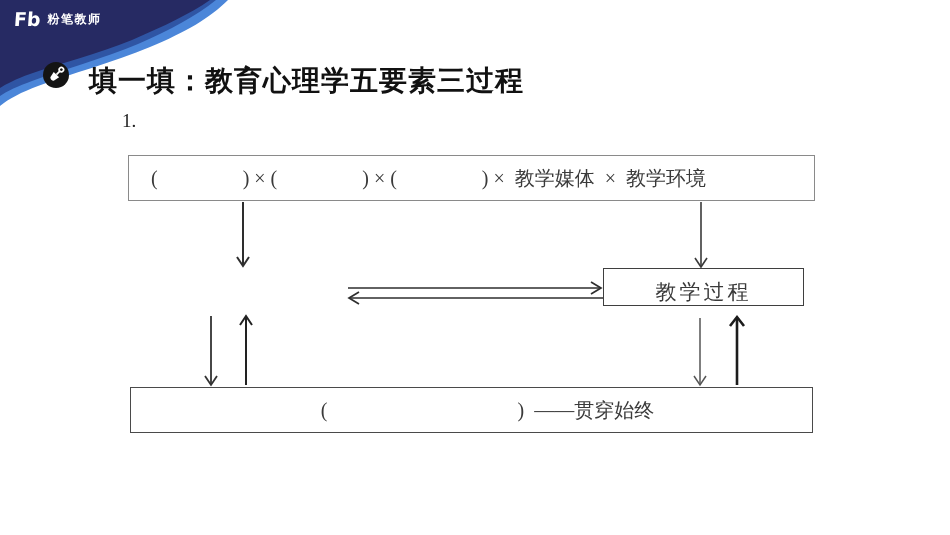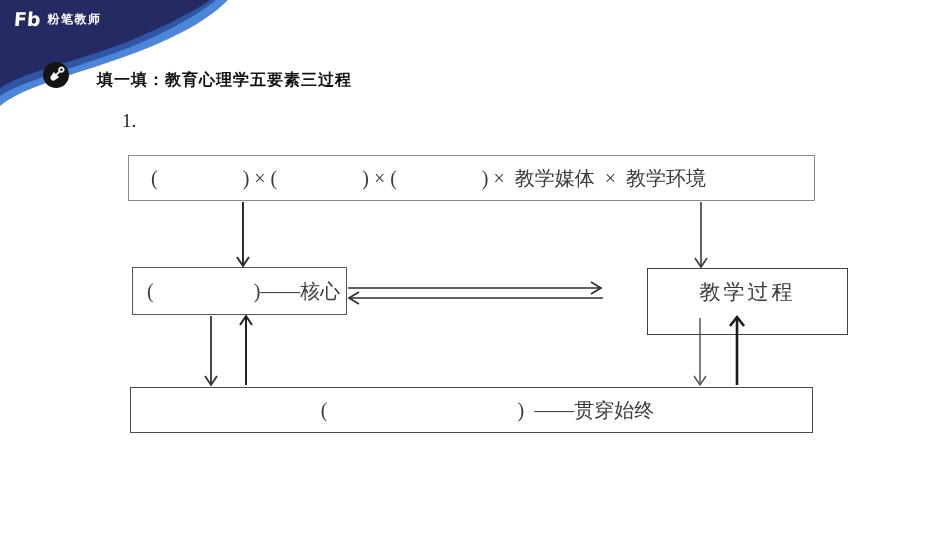--- a/index.html
+++ b/index.html
@@ -17,21 +17,21 @@
   }
   .logo-mark{
     font-weight:800;font-size:19px;letter-spacing:0;transform:skewX(-4deg);
     font-family:"DejaVu Sans",sans-serif;
   }
   .logo-name{font-weight:700;font-size:12px;letter-spacing:1.5px;}
 
   
   .header-icon{position:absolute;left:42px;top:61px;width:28px;height:28px;}
   .page-title{
-    position:absolute;left:85px;top:58px;margin:12px;font-size:16px;font-weight:700;
+    position:absolute;left:85px;top:58px;margin:4px;font-size:28px;font-weight:700;
     color:#111111;letter-spacing:1px;white-space:nowrap;
   }
 
   
   .item-number{
     position:absolute;left:122px;top:110px;font-family:"Liberation Serif",serif;
     font-size:19px;color:#222222;
   }
   .dbox{
     position:absolute;background:#ffffff;box-sizing:border-box;
@@ -40,22 +40,22 @@
   .dbox .box-text{white-space:pre;display:inline-block;}
   .box-elements{
     left:128px;top:155px;width:687px;height:46px;border:1.5px solid #8a8a8a;
     line-height:44px;font-size:20px;padding-left:22px;
   }
   .box-core{
     left:132px;top:267px;width:215px;height:48px;border:1.5px solid #565656;
     line-height:46px;font-size:20px;padding-left:14px;
   }
   .box-process{
-    left:603px;top:268px;width:201px;height:67px;border:1.5px solid #3f3f3f;
-    line-height:47px;font-size:21px;text-align:center;letter-spacing:3px;margin-left:44px;
+    left:603px;top:268px;width:201px;height:38px;border:1.5px solid #3f3f3f;
+    line-height:47px;font-size:21px;text-align:center;letter-spacing:3px;
   }
   .box-throughout{
     left:130px;top:387px;width:683px;height:46px;border:1.5px solid #4a4a4a;
     line-height:44px;font-size:20px;text-align:center;padding-left:32px;
   }
   .arrows{position:absolute;left:0;top:0;pointer-events:none;}
 </style>
 </head>
 <body>
 
@@ -82,23 +82,20 @@
     </g>
   </svg>
   <h1 class="page-title">填一填：教育心理学五要素三过程</h1>
 
   <span class="item-number">1.</span>
 
   <div class="dbox box-elements">
     <span class="box-text">(                 ) × (                 ) × (                 ) ×  教学媒体  ×  教学环境</span>
   </div>
 
-  <div class="dbox box-core">
-    <span class="box-text">(                    )——核心</span>
-  </div>
 
   <div class="dbox box-process">
     <span class="box-text">教学过程</span>
   </div>
 
   <div class="dbox box-throughout">
     <span class="box-text">(                                      )  ——贯穿始终</span>
   </div>
 
   <svg class="arrows" width="950" height="535" viewBox="0 0 950 535">

